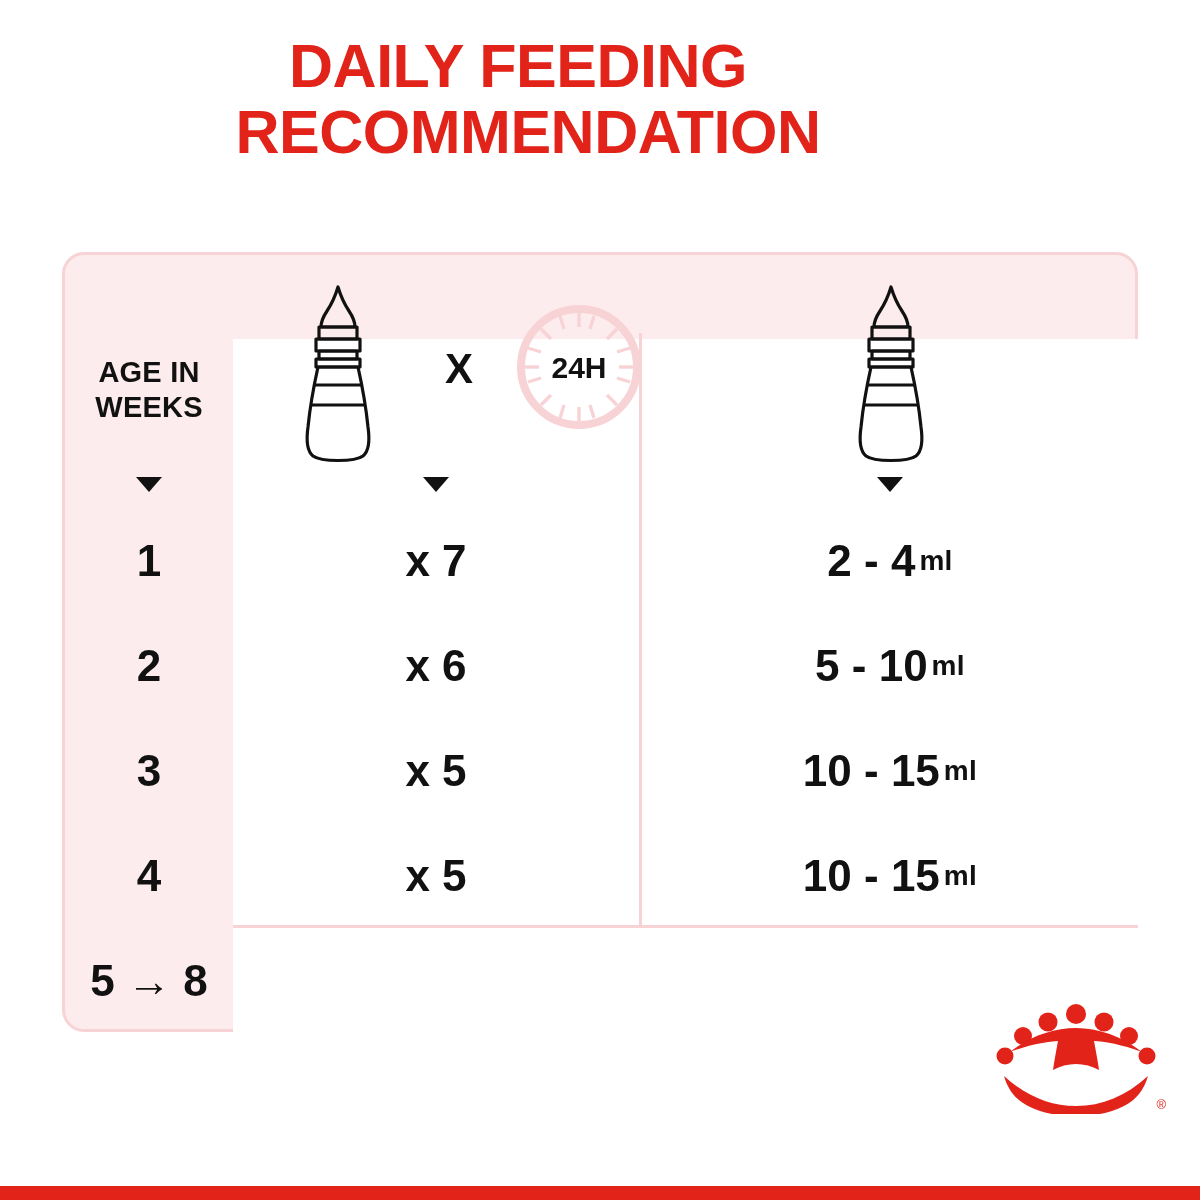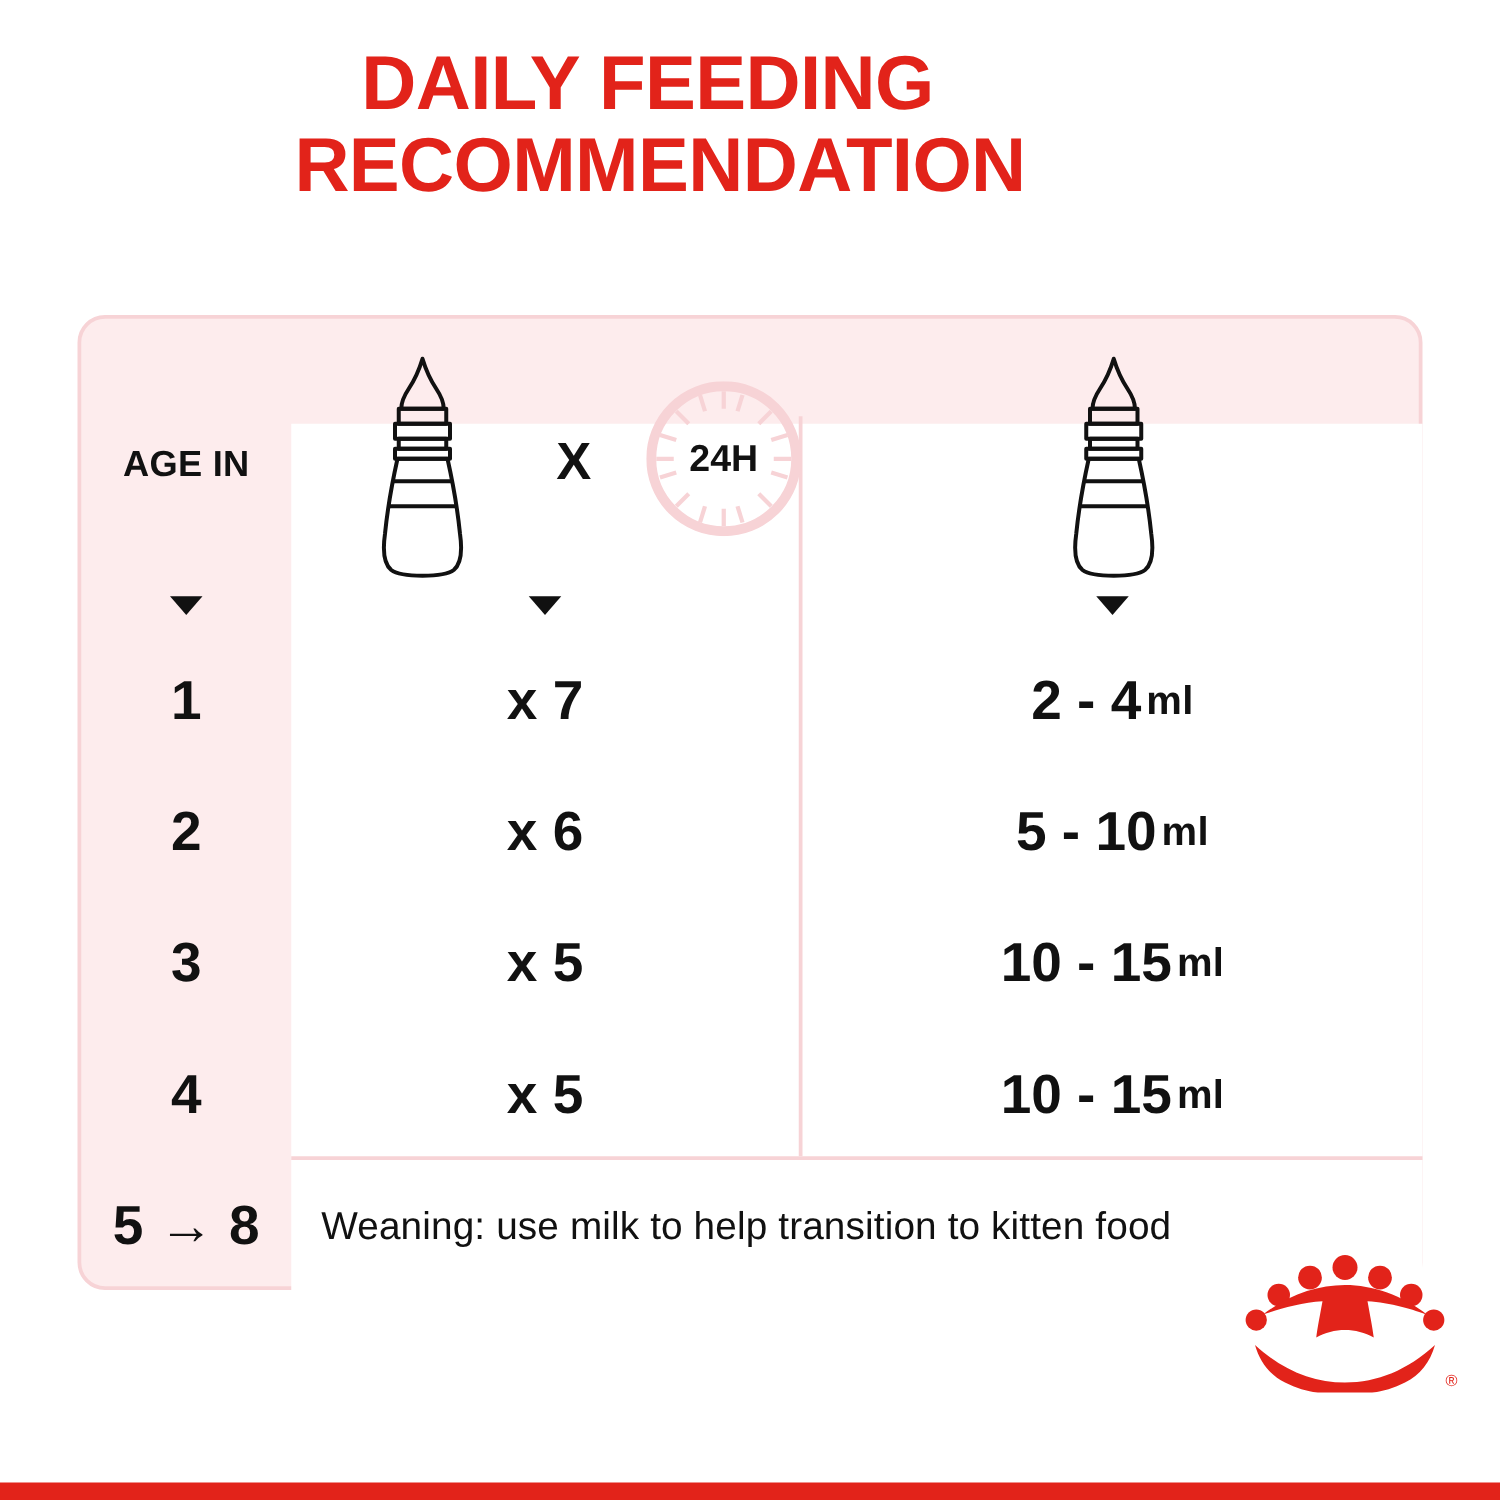--- a/index.html
+++ b/index.html
@@ -167,21 +167,21 @@
     display: flex;
     align-items: center;
     justify-content: center;
     font-family: "Liberation Sans Narrow", "Liberation Sans", sans-serif;
     color: #111111;
   }
   .cell-age { left: 0;   width: 168px; font-weight: bold; font-size: 44px; }
   .cell-freq{ left: 168px; width: 406px; font-weight: bold; font-size: 44px; }
   .cell-vol { left: 577px; width: 496px; font-weight: bold; font-size: 44px; }
   .unit {
-    font-size: 32px;
+    font-size: 28px;
     font-weight: bold;
     margin-left: 4px;
     letter-spacing: 0.3px;
   }
 
   
   .wean-age {
     position: absolute;
     left: 0;
     top: 676px;
@@ -249,20 +249,21 @@
 
   <div class="card">
 
     <div class="plate"></div>
     <div class="rule-v"></div>
     <div class="rule-h"></div>
 
     <div class="agecol">
       <div class="agehead">
         <div>AGE IN</div>
+        <div>WEEKS</div>
       </div>
       <div class="arrow-wrap">
         <div class="arrow-down"></div>
       </div>
     </div>
 
     <div class="colhead-freq">
 
       <svg class="bottle" style="left:50px; top:6px;" width="110" height="185" viewBox="0 0 110 185">
         <g fill="none" stroke="#111111" stroke-width="3.2" stroke-linejoin="round" stroke-linecap="round">
@@ -357,21 +358,20 @@
     <div class="row" style="top:567px;">
       <div class="cell-age">4</div>
       <div class="cell-freq">x 5</div>
       <div class="cell-vol">
         <span>10 - 15</span>
         <span class="unit">ml</span>
       </div>
     </div>
 
     <div class="wean-age">5 → 8</div>
-    <div class="wean-text">Weaning: use milk to help transition to kitten food</div>
   </div>
 
   <svg class="crown" viewBox="0 0 160 110">
     <g fill="#e2231a">
       <circle cx="80" cy="10" r="10"></circle>
       <circle cx="52" cy="18" r="9.5"></circle>
       <circle cx="108" cy="18" r="9.5"></circle>
       <circle cx="27" cy="32" r="9"></circle>
       <circle cx="133" cy="32" r="9"></circle>
       <circle cx="9" cy="52" r="8.5"></circle>

